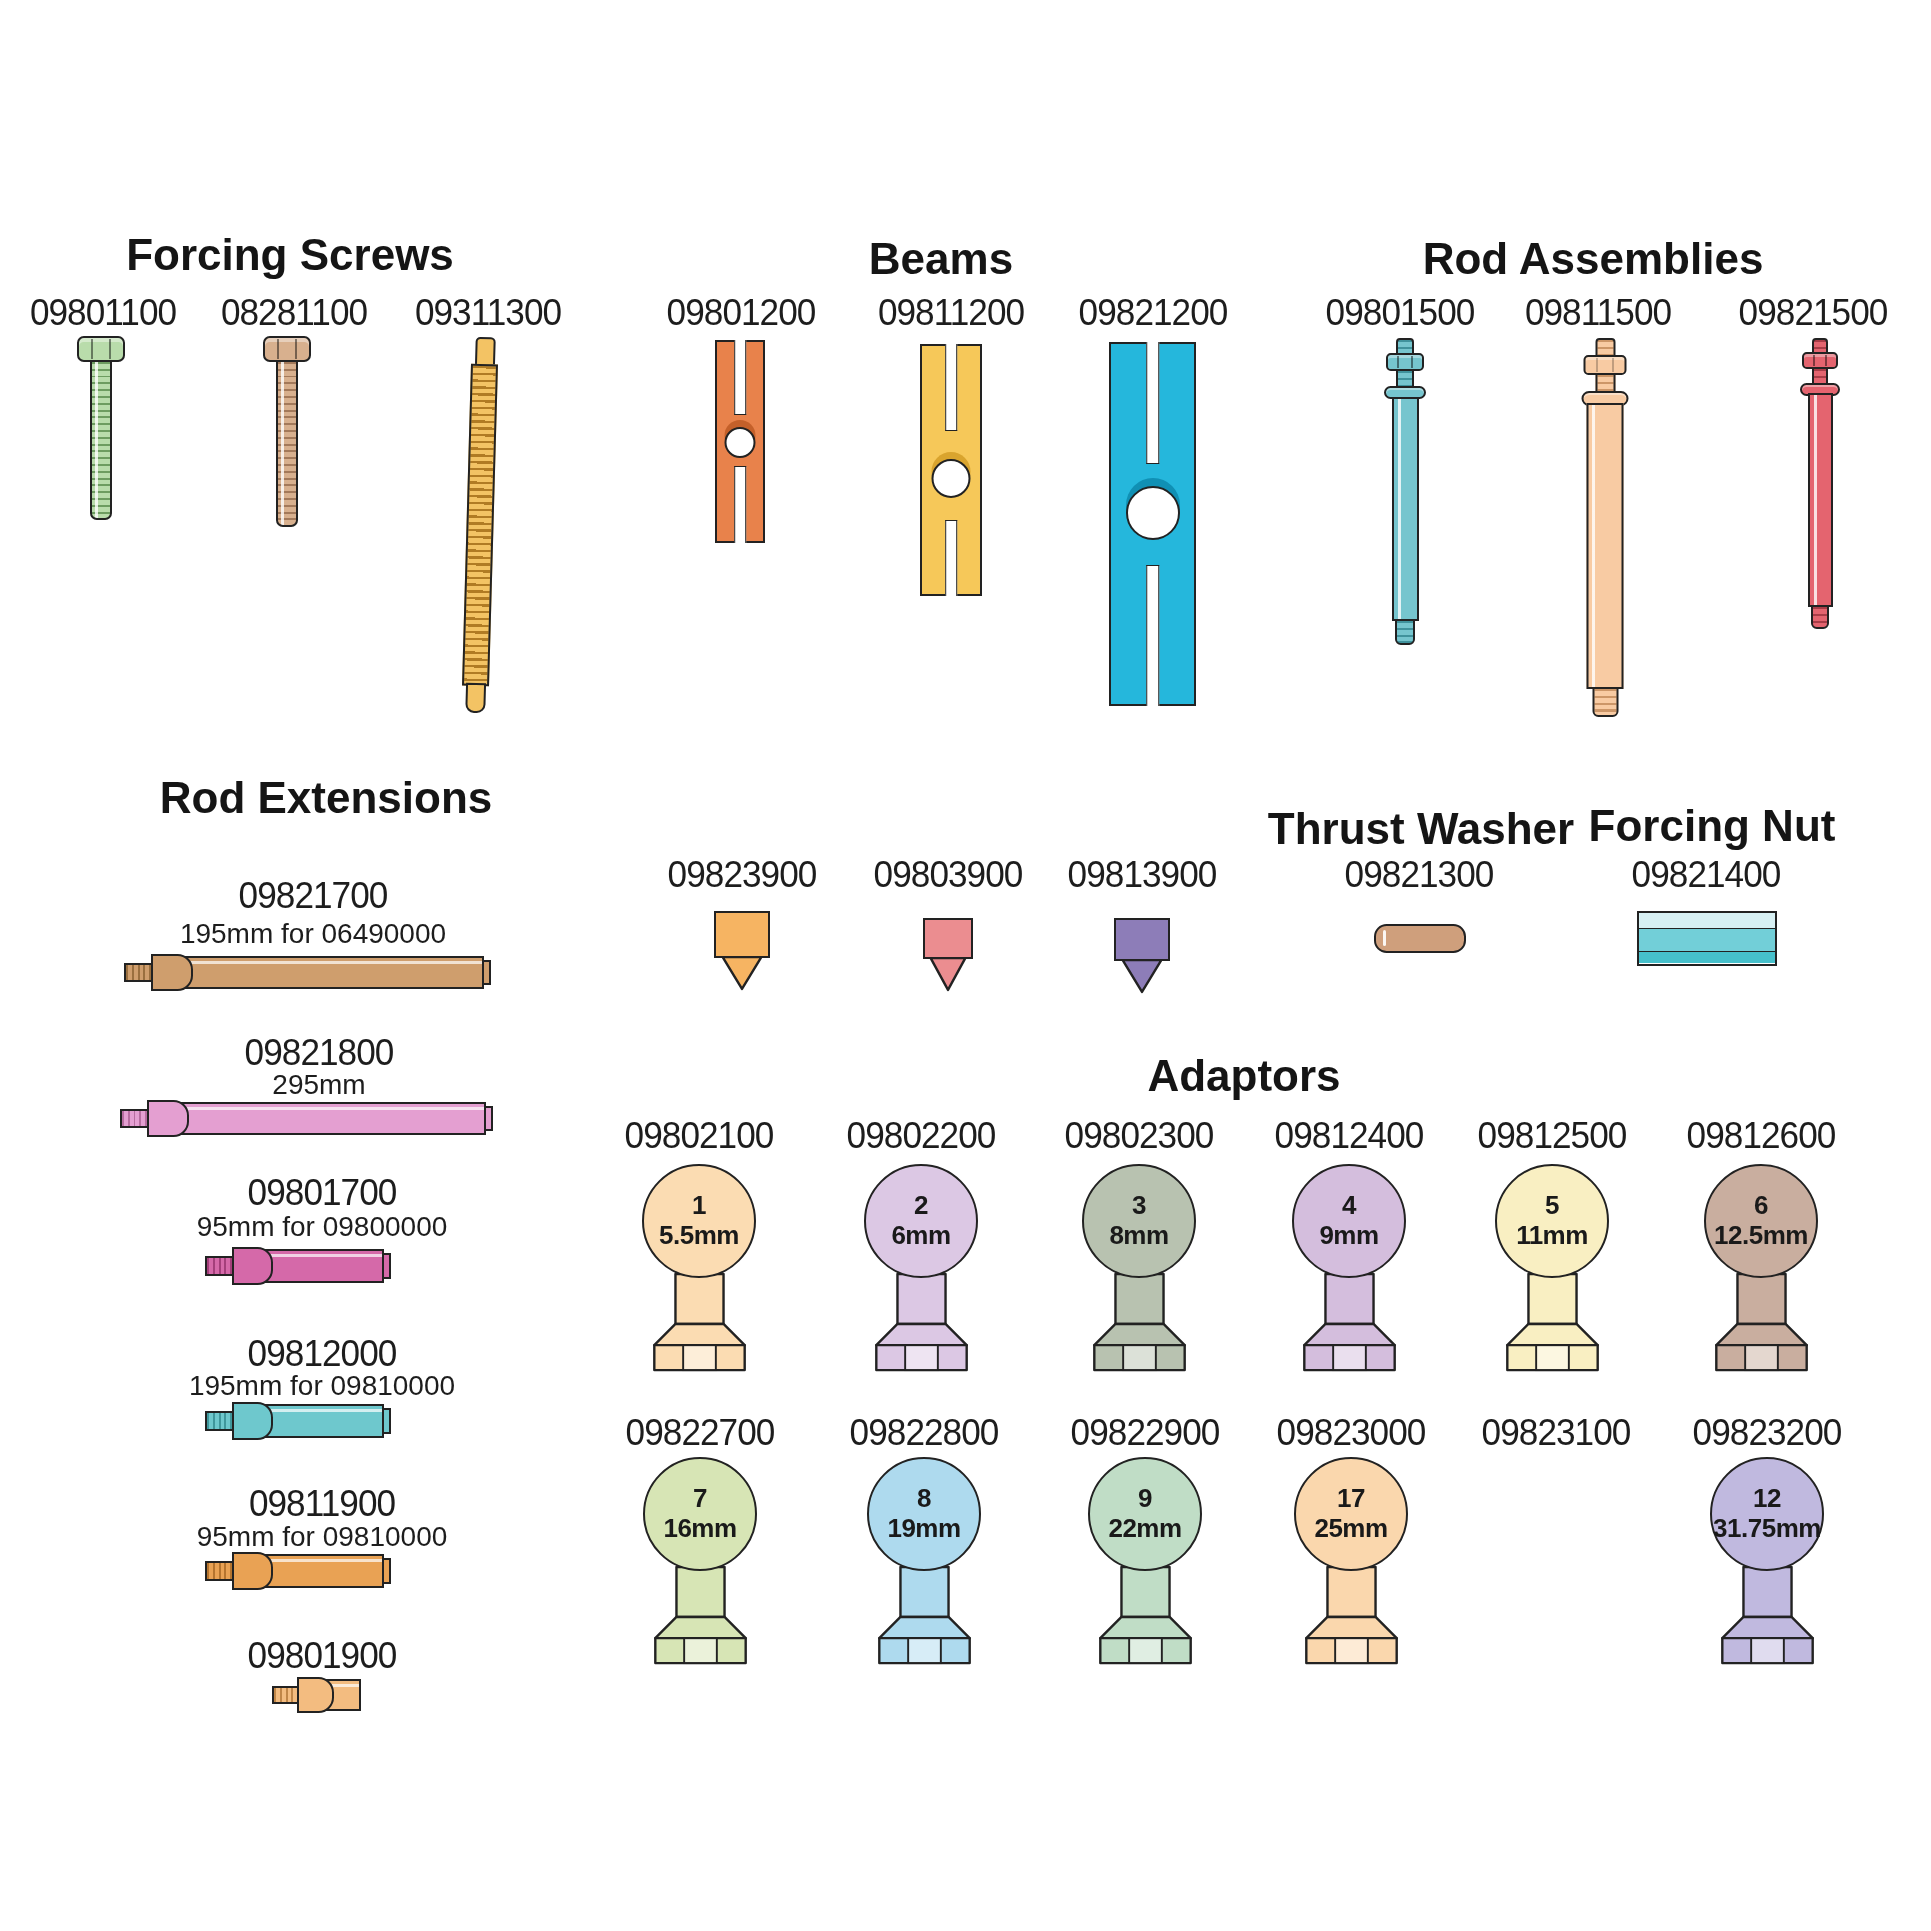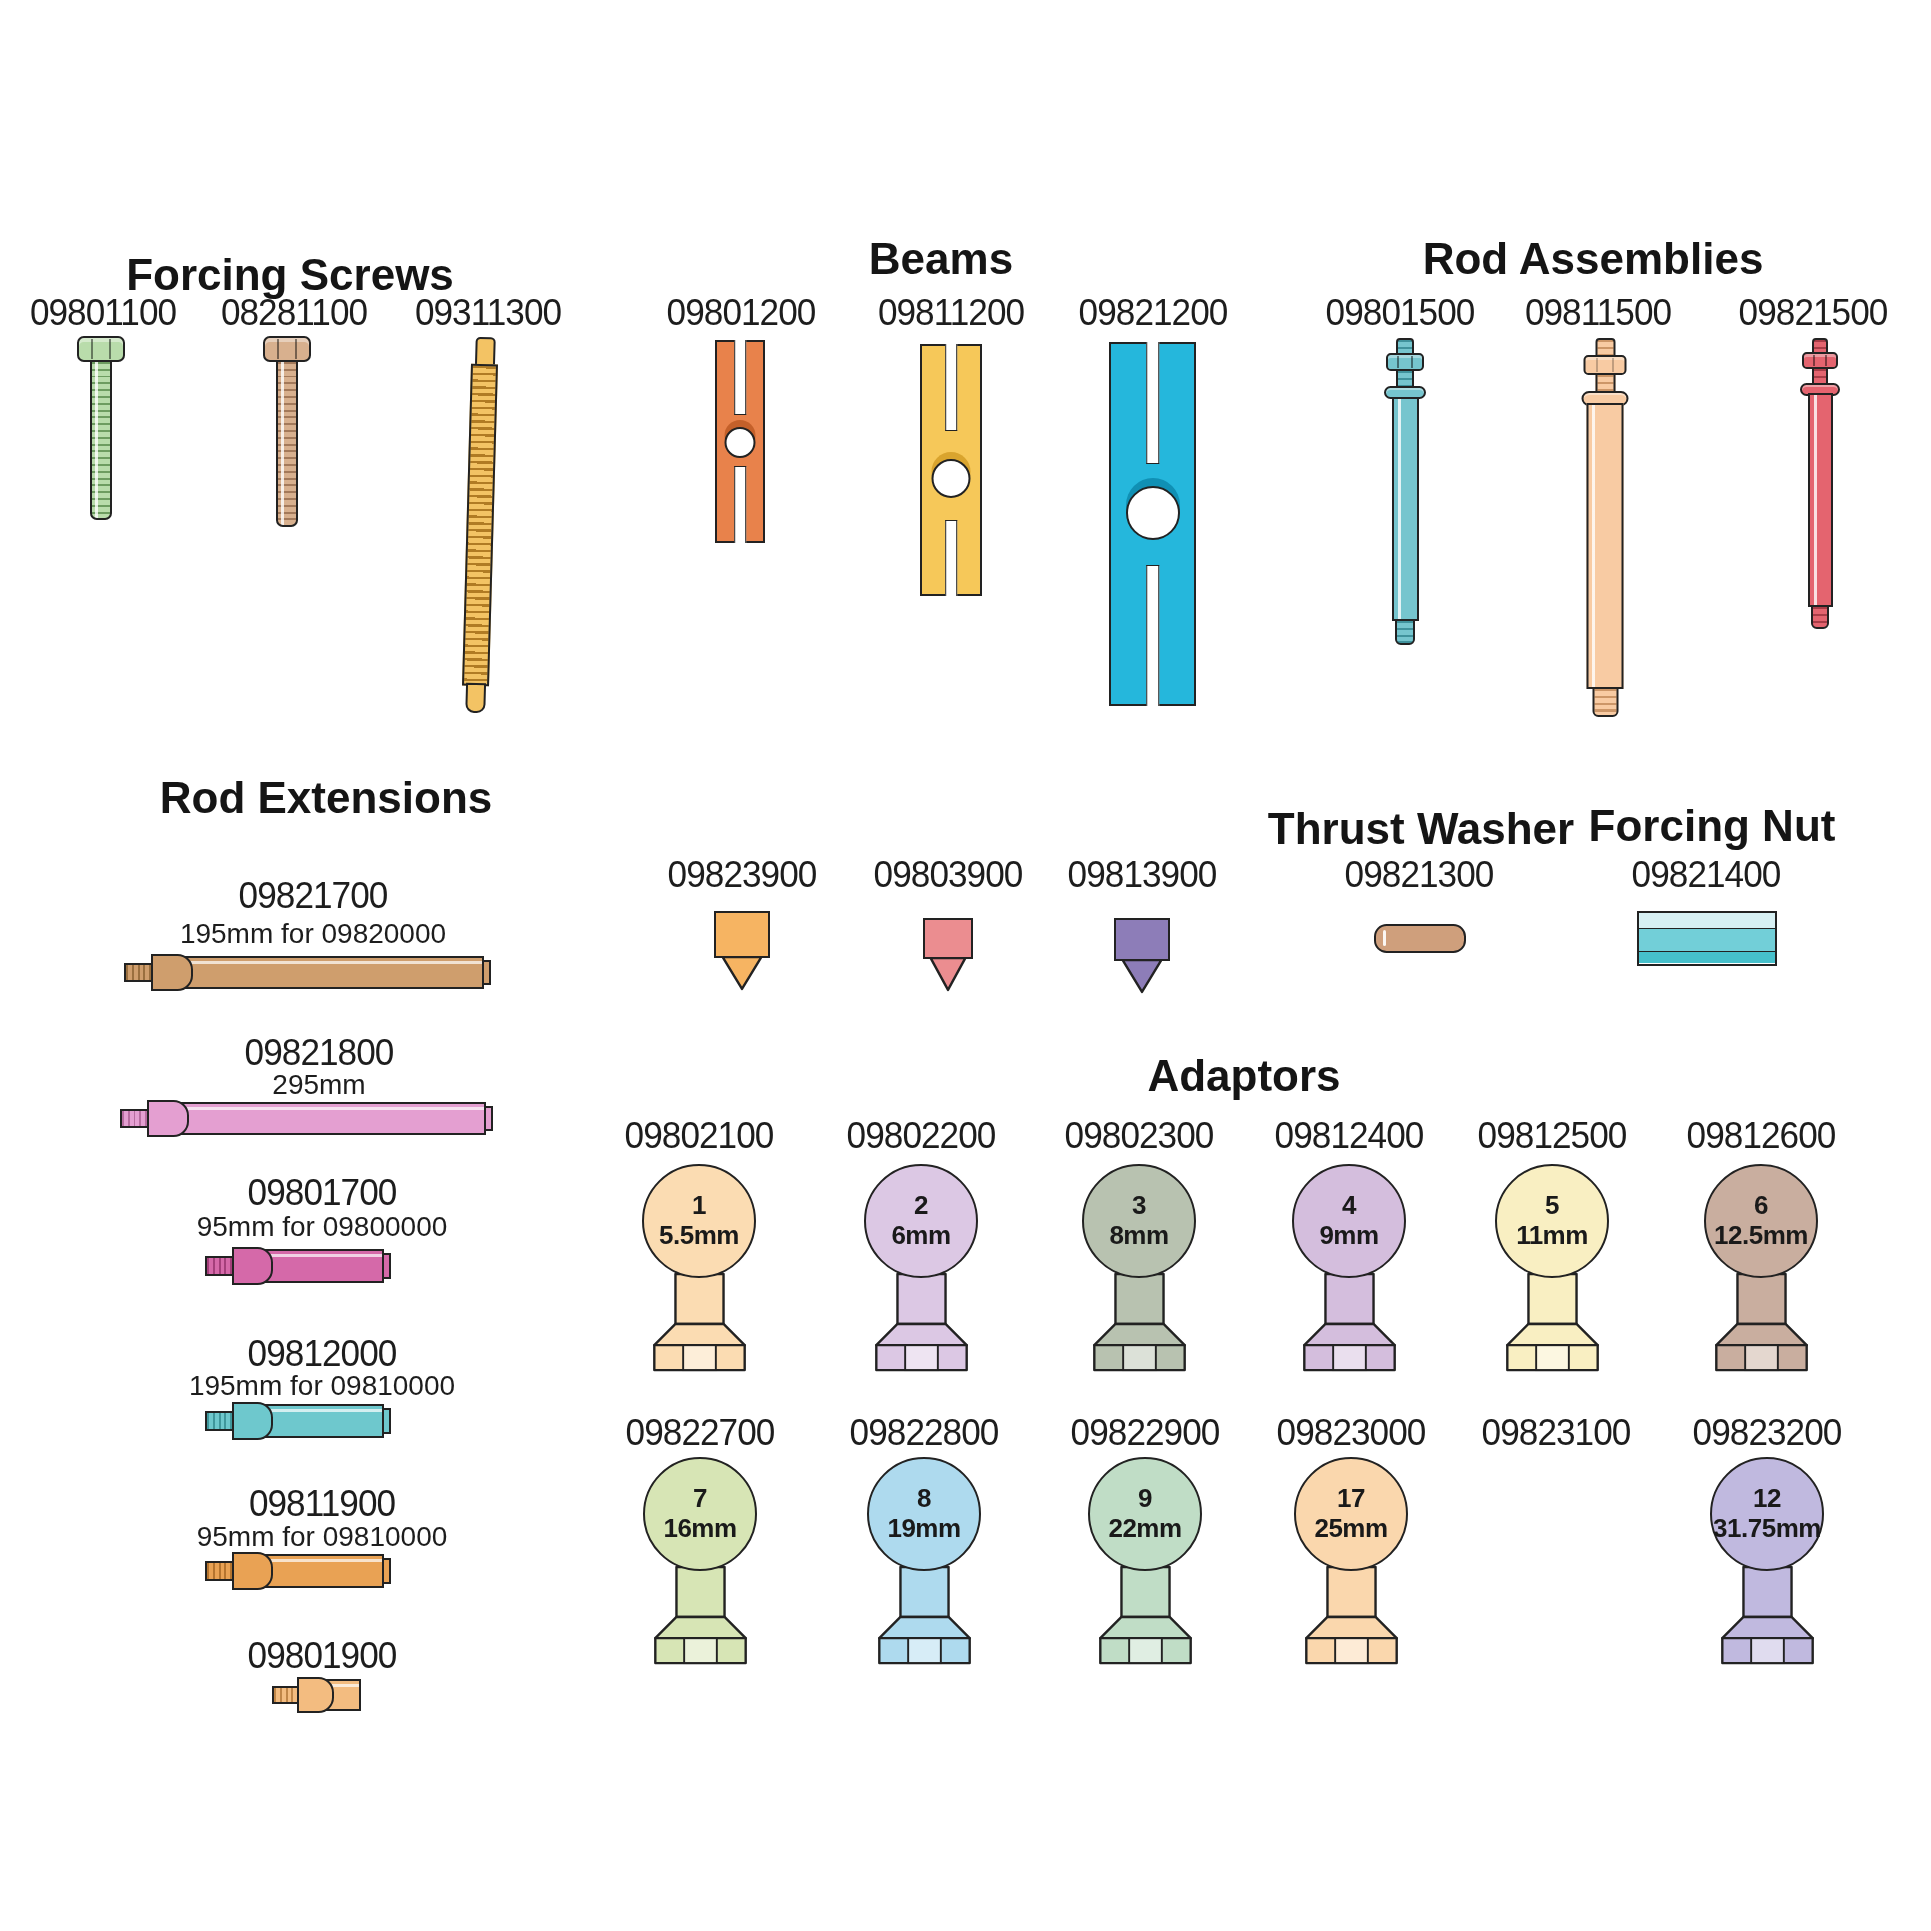--- a/index.html
+++ b/index.html
@@ -68,21 +68,21 @@
   .ad-num,.ad-size{font-weight:700;font-size:26px;color:#1a1a1a;letter-spacing:-0.5px;line-height:1.15;}
   .ad-base{margin-top:-5.8px;z-index:1;}
   .adfill{fill:var(--c);stroke:#222;stroke-width:2.5;stroke-linejoin:round;}
   .adlite{fill:rgba(255,255,255,.5);stroke:#222;stroke-width:2;}
 </style>
 </head>
 <body>
 
 <div id="canvas">
 
-  <div class="title" style="left:290px;top:250px">Forcing Screws</div>
+  <div class="title" style="left:290px;top:230px">Forcing Screws</div>
   <div class="title" style="left:941px;top:234px">Beams</div>
   <div class="title" style="left:1593px;top:234px">Rod Assemblies</div>
   <div class="title" style="left:326px;top:773px">Rod Extensions</div>
   <div class="title" style="left:1421px;top:804px">Thrust Washer</div>
   <div class="title" style="left:1712px;top:801px">Forcing Nut</div>
   <div class="title" style="left:1244px;top:1051px">Adaptors</div>
 
   <div class="pnum" style="left:103px;top:292px">09801100</div>
   <div class="pnum" style="left:294px;top:292px">08281100</div>
   <div class="pnum" style="left:488px;top:292px">09311300</div>
@@ -145,21 +145,21 @@
   <div class="part col" style="left: 1820px; top: 338px; transform: translateX(-50%); --c: #e4646f; --s: #a93c47;">
     <div class="thr-v outl" style="width:16.4px;height:16.4px;border-radius:3.9px 3.9px 0 0"></div>
     <div class="ra-nut outl facet" style="width:36px;height:17.4px"></div>
     <div class="thr-v outl" style="width:16.4px;height:18.3px"></div>
     <div class="ra-col outl solid" style="width:40px;height:12.6px"></div>
     <div class="ra-shaft outl" style="width:25px;height:214px"></div>
     <div class="ra-tip thr-v outl" style="width:17.4px;height:24px"></div>
   </div>
 
   <div class="pnum" style="left:313px;top:875px">09821700</div>
-  <div class="cap" style="left:313px;top:918px">195mm for 09820000</div>
+  <div class="cap" style="left:313px;top:918px">195mm for 06490000</div>
   <div class="pnum" style="left:319px;top:1032px">09821800</div>
   <div class="cap" style="left:319px;top:1069px">295mm</div>
   <div class="pnum" style="left:322px;top:1172px">09801700</div>
   <div class="cap" style="left:322px;top:1211px">95mm for 09800000</div>
   <div class="pnum" style="left:322px;top:1333px">09812000</div>
   <div class="cap" style="left:322px;top:1370px">195mm for 09810000</div>
   <div class="pnum" style="left:322px;top:1483px">09811900</div>
   <div class="cap" style="left:322px;top:1521px">95mm for 09810000</div>
   <div class="pnum" style="left:322px;top:1635px">09801900</div>
 

